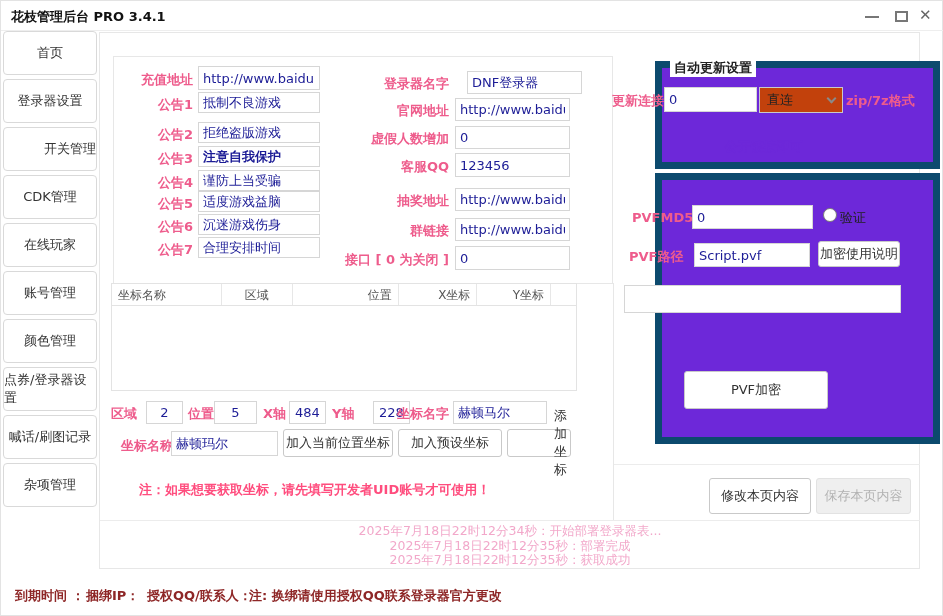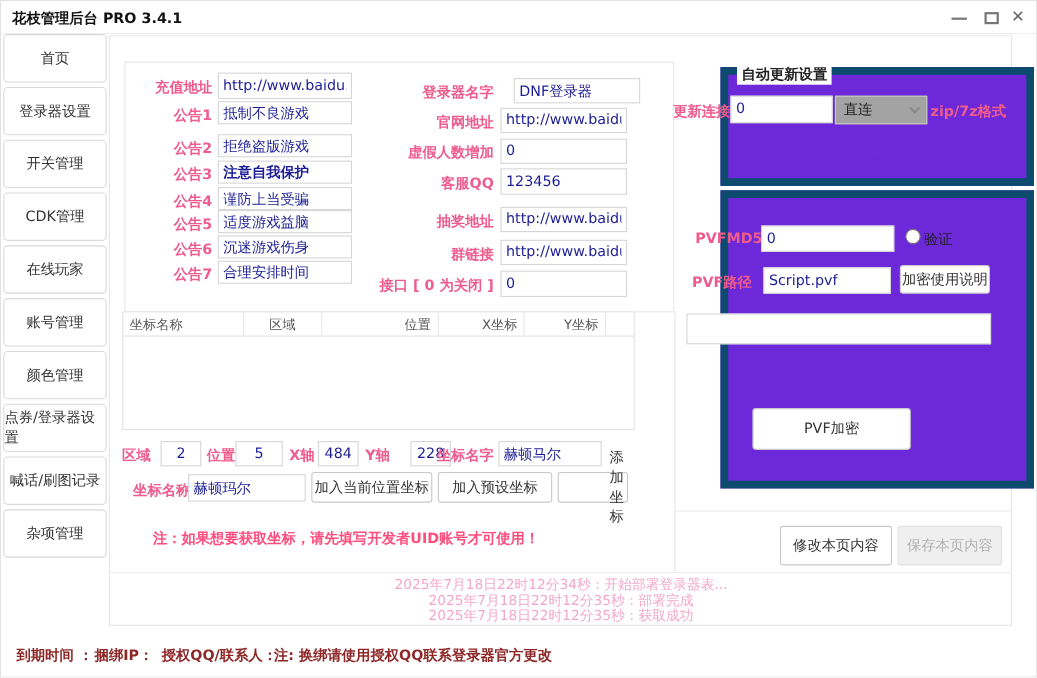--- a/index.html
+++ b/index.html
@@ -39,21 +39,21 @@
   
   .tbl { left:110px; top:282px; width:466px; height:108px; border:1px solid #e3e3e3; background:#fff; }
   .tbl-head { display:flex; height:22px; border-bottom:1px solid #e3e3e3; }
   .th { font-size:12px; color:#555; padding:3px 6px; border-right:1px solid #e7e7e7; overflow:hidden; white-space:nowrap; }
   .th:last-child { border-right:none; }
 
   
   .groupbox { border:7px solid #0c4a6e; background:#6d28d9;margin-left:34px; }
   .legend { position:absolute; left:8px; top:-9px; background:#fff; padding:0 4px; font-size:13px; font-weight:bold; color:#222; }
 
-  .dropdown { left:758px; top:86px; width:84px; height:26px; border:1px solid #c9c9c9; background:#a3a3a3;
+  .dropdown { left:758px; top:86px; width:84px; height:26px; border:1px solid #c9c9c9; background:#c2410c;
               display:flex; align-items:center; justify-content:space-between; padding:0 7px; font-size:13px; color:#222; cursor:pointer; }
   .chev { width:7px; height:7px; border-right:2px solid #8a8a8a; border-bottom:2px solid #8a8a8a;
           transform:rotate(45deg); margin-top:-3px; }
   .radio { left:822px; top:207px; width:14px; height:14px; border:1px solid #7a7a7a; border-radius:50%; background:#fff; cursor:pointer; }
   .blacklabel { font-size:13px; color:#222; }
 
   .hintpink { color:#6d28d9; font-size:13px; font-weight:bold; }
   .note { color:#ff4d7e; font-size:13px; font-weight:bold; }
 
   .logline { left:99px; width:820px; text-align:center; color:#f2a8ca; font-size:12.5px; }
@@ -71,21 +71,21 @@
   <div class="abs btn-max winbtn"></div>
   <div class="abs btn-close winbtn">✕</div>
   <div class="abs titlebar-line"></div>
 
   <div class="abs side-btn" style="top:30px;">
       <span>首页</span>
     </div>
   <div class="abs side-btn" style="top:78px;">
       <span>登录器设置</span>
     </div>
-  <div class="abs side-btn" style="top:126px;">
+  <div class="abs side-btn" style="top:126px;justify-content:flex-end;">
       <span>开关管理</span>
     </div>
   <div class="abs side-btn" style="top:222px;">
       <span>在线玩家</span>
     </div>
   <div class="abs side-btn" style="top:174px;">
       <span>CDK管理</span>
     </div>
   <div class="abs side-btn" style="top:270px;">
       <span>账号管理</span>

